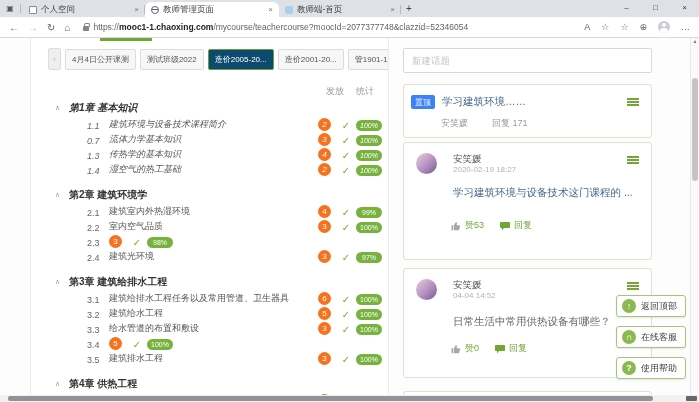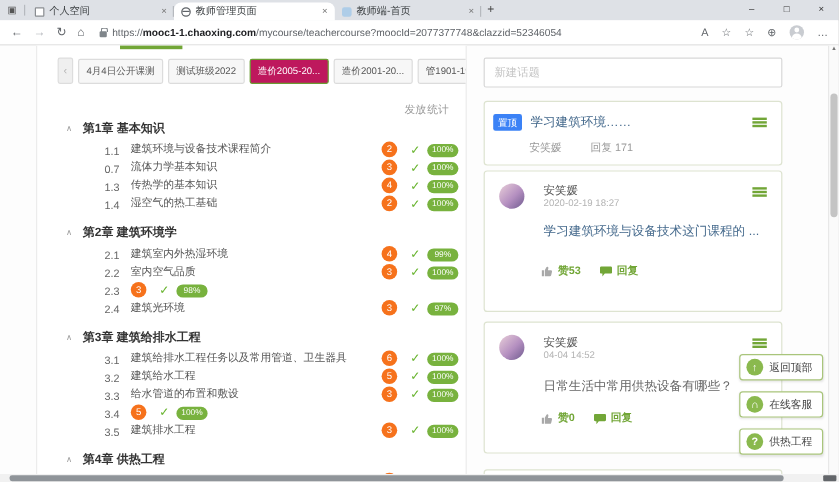--- a/index.html
+++ b/index.html
@@ -40,25 +40,25 @@
 
   
   .page{position:absolute;top:38px;left:0;width:699px;height:364px;background:#fdfdfd;}
   .green-ind{position:absolute;left:100px;top:0;width:52px;height:3px;background:#72a637;z-index:3;}
 
   
   .lpanel{position:absolute;left:30px;top:0;width:359px;height:364px;background:#fff;border-left:1px solid #ececec;border-right:1px solid #ececec;overflow:hidden;}
   .classtabs{position:absolute;top:10px;left:17px;display:flex;gap:4px;align-items:center;height:22px;}
   .arrowbtn{width:13px;height:22px;background:#efefef;border:1px solid #ddd;color:#b5b5b5;font-size:9px;display:flex;align-items:center;justify-content:center;border-radius:2px;}
   .ctab{height:21px;padding:0 6px;background:#f7f7f7;border:1px solid #dcdcdc;border-radius:2px;font-size:8px;color:#555;display:flex;align-items:center;white-space:nowrap;}
-  .ctab.active{background:#be185d;border-color:#6a9c32;color:#fff;}
-  .colheads{position:absolute;top:47px;right:14px;display:flex;gap:1px;font-size:9px;color:#999;}
+  .ctab.active{background:#0c4a6e;border-color:#6a9c32;color:#fff;}
+  .colheads{position:absolute;top:47px;right:14px;display:flex;gap:12px;font-size:9px;color:#999;}
   .chapters{position:absolute;top:60px;left:0;right:6px;padding-left:38px;}
   .chapter{margin-top:11px;}
-  .chapter:first-child{margin-top:2px;}
+  .chapter:first-child{margin-top:2px;font-style:italic;}
   .chap-h{height:16px;line-height:16px;position:relative;font-size:10px;font-weight:bold;color:#333;white-space:nowrap;}
   .chap-h .caret{position:absolute;left:-14px;top:0;font-size:7px;color:#999;font-weight:normal;}
   .item{height:15px;display:flex;align-items:flex-end;font-size:9px;color:#555;margin-left:18px;}
   .item .no{width:22px;flex:0 0 auto;color:#666;}
   .item .t{flex:1;overflow:hidden;white-space:nowrap;}
   .cnt{width:13px;height:13px;flex:0 0 auto;border-radius:50%;background:#f6721c;color:#fff;font-size:8px;display:flex;align-items:center;justify-content:center;margin-right:7px;}
   .chk{width:16px;flex:0 0 auto;color:#68b42e;font-size:10px;font-weight:bold;text-align:center;}
   .pct{width:26px;height:11px;flex:0 0 auto;border-radius:6px;background:#78b23e;color:#fff;font-size:7px;display:flex;align-items:center;justify-content:center;margin-left:2px;}
 
   
@@ -77,21 +77,21 @@
   .prow2{display:flex;gap:24px;padding:8px 0 0 37px;font-size:9px;color:#999;}
   .pavatar{position:absolute;left:12px;top:10px;width:21px;height:21px;border-radius:50%;background:linear-gradient(135deg,#e9cfd9 0%,#b48fc0 55%,#6e5a8e 100%);}
   .pname{position:absolute;left:49px;top:10px;font-size:9.5px;color:#555;}
   .pdate{position:absolute;left:49px;top:22px;font-size:8px;color:#b3b3b3;}
   .pbody{position:absolute;left:49px;right:14px;font-size:10.5px;white-space:nowrap;overflow:hidden;}
   .post1 .pbody{top:43px;color:#44698c;}
   .post2 .pbody{top:46px;color:#666;}
   .pfoot{position:absolute;left:47px;display:flex;align-items:center;gap:16px;font-size:9px;}
   .post1 .pfoot{top:76px;}
   .post2 .pfoot{top:73px;}
-  .pfoot .fitem{display:flex;align-items:center;gap:4px;color:#72a637;font-weight:bold;}
+  .pfoot .fitem{display:flex;align-items:center;gap:4px;color:#72a637;}
 
   
   .fbtn{position:absolute;left:616px;width:70px;height:22px;background:#fff;border:1px solid #a9c57b;border-radius:3px;display:flex;align-items:center;gap:5px;padding:0 5px;font-size:9px;color:#444;box-shadow:0 1px 2px rgba(0,0,0,.10);z-index:6;white-space:nowrap;}
   .fbtn .fic{width:14px;height:14px;flex:0 0 auto;border-radius:50%;background:#8ab94e;color:#fff;font-size:9px;font-weight:bold;display:flex;align-items:center;justify-content:center;}
   .fbtn.b1{top:257px;}
   .fbtn.b2{top:288px;}
   .fbtn.b3{top:319px;}
 
   
   .vscroll{position:absolute;right:0;top:0;width:9px;height:357px;background:#fafafa;border-left:1px solid #e8e8e8;z-index:7;}
@@ -348,21 +348,21 @@
     <div class="fbtn b1">
       <span class="fic">↑</span>
       <span>返回顶部</span>
     </div>
     <div class="fbtn b2">
       <span class="fic">∩</span>
       <span>在线客服</span>
     </div>
     <div class="fbtn b3">
       <span class="fic">?</span>
-      <span>供热工程</span>
+      <span>使用帮助</span>
     </div>
 
     <div class="vscroll">
       <span class="varrow">▲</span>
       <div class="vthumb"></div>
     </div>
     <div class="hscroll">
       <div class="hthumb"></div>
       <div class="hcorner"></div>
     </div>

